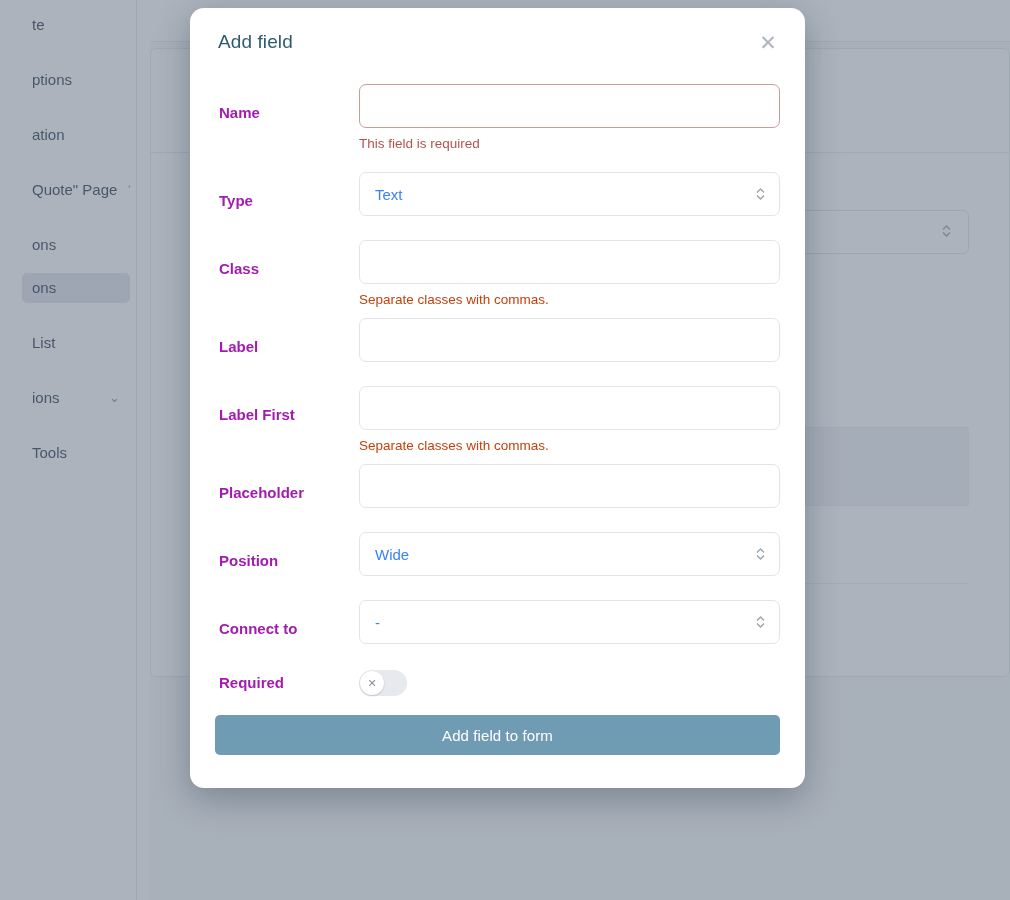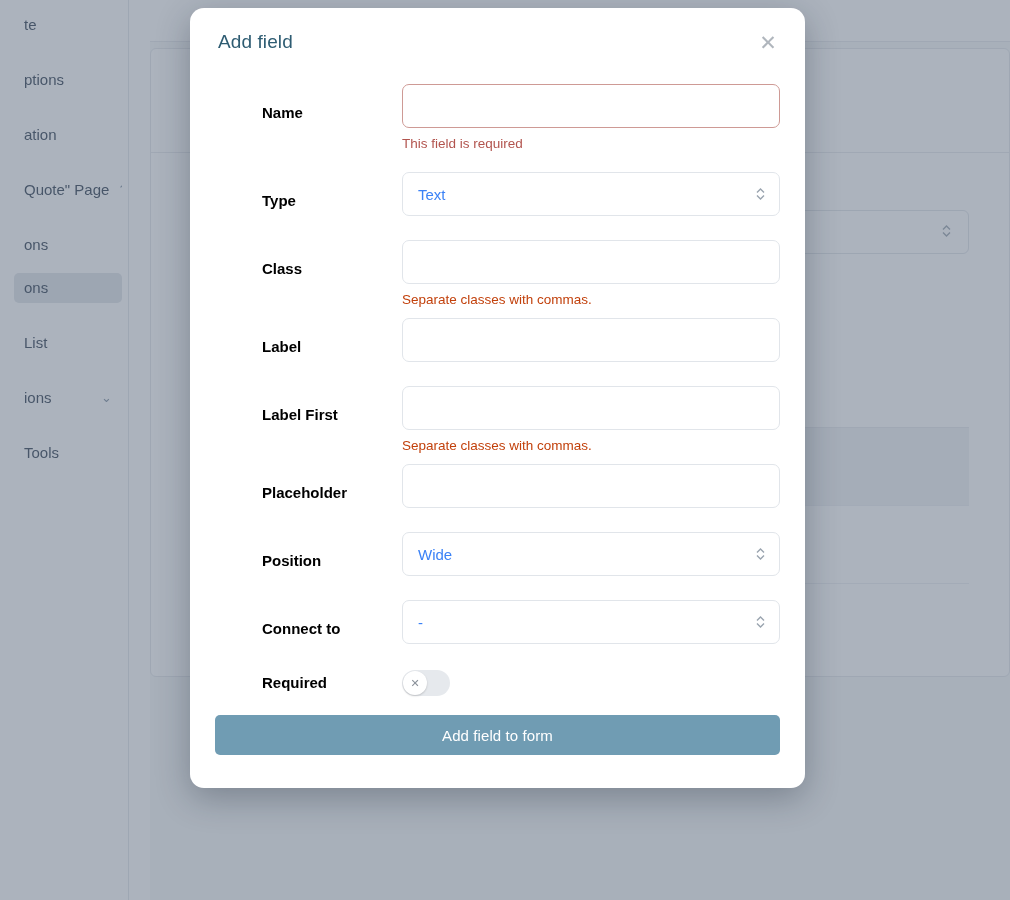--- a/index.html
+++ b/index.html
@@ -20,21 +20,21 @@
   
   .bg-root {
     position: absolute;
     inset: 0;
     background: #ffffff;
     overflow: hidden;
   }
 
   .bg-sidebar {
     position: absolute;
-    left: 8px; top: 0;
+    left: 16px; top: 0;
     width: 121px;
     height: 900px;
     background: #ffffff;
     border-right: 1px solid #e2e6ea;
     padding-top: 10px;
   }
 
   .bg-sidebar-item {
     height: 30px;
     line-height: 30px;
@@ -234,24 +234,23 @@
     min-height: 68px;
   }
   .form-row.has-error { min-height: 88px; }
   .form-row.has-help  { min-height: 78px; }
 
   .form-label {
     width: 140px;
     flex: 0 0 140px;
     font-size: 15px;
     font-weight: 700;
-    color: #000000;
+    color: #a21caf;
     padding-top: 20px;
     line-height: 1.2;
-    margin-left: 43px;
   }
   .form-label.mid { padding-top: 28px; }
 
   .form-control { flex: 1 1 auto; padding-top: 8px; }
 
   .txt-input {
     width: 100%;
     height: 44px;
     border: 1px solid #e1e5ea;
     border-radius: 7px;

